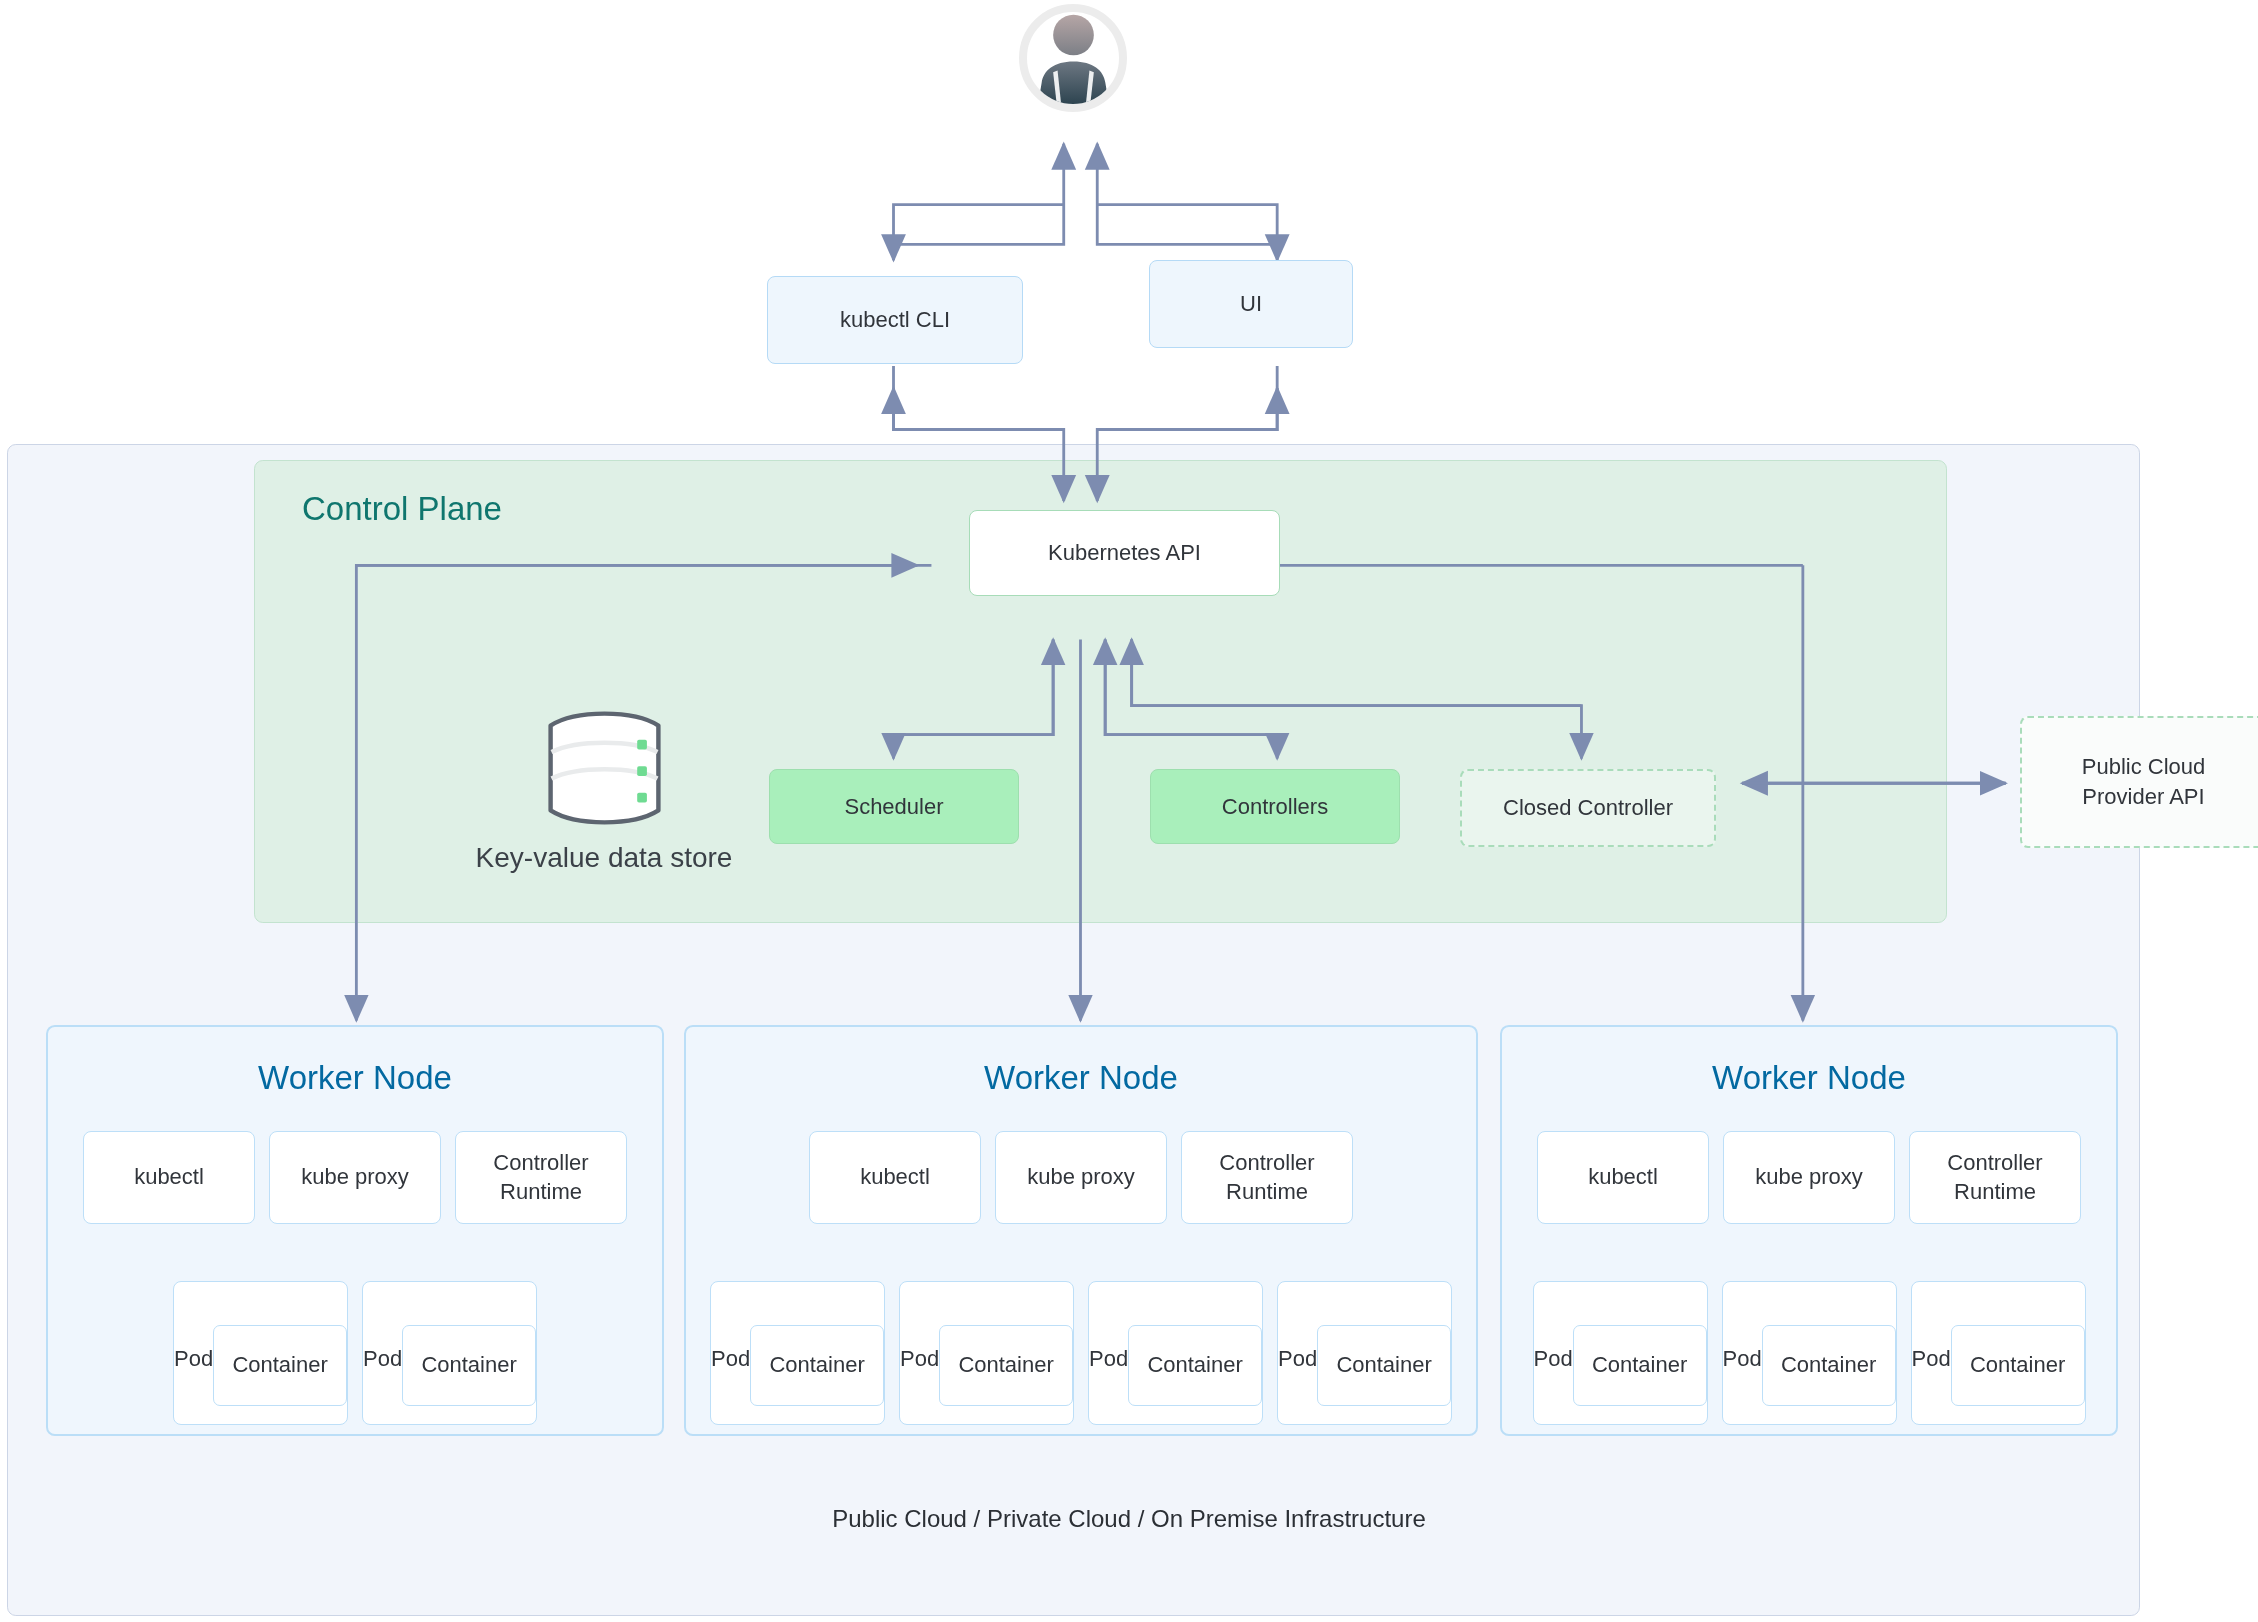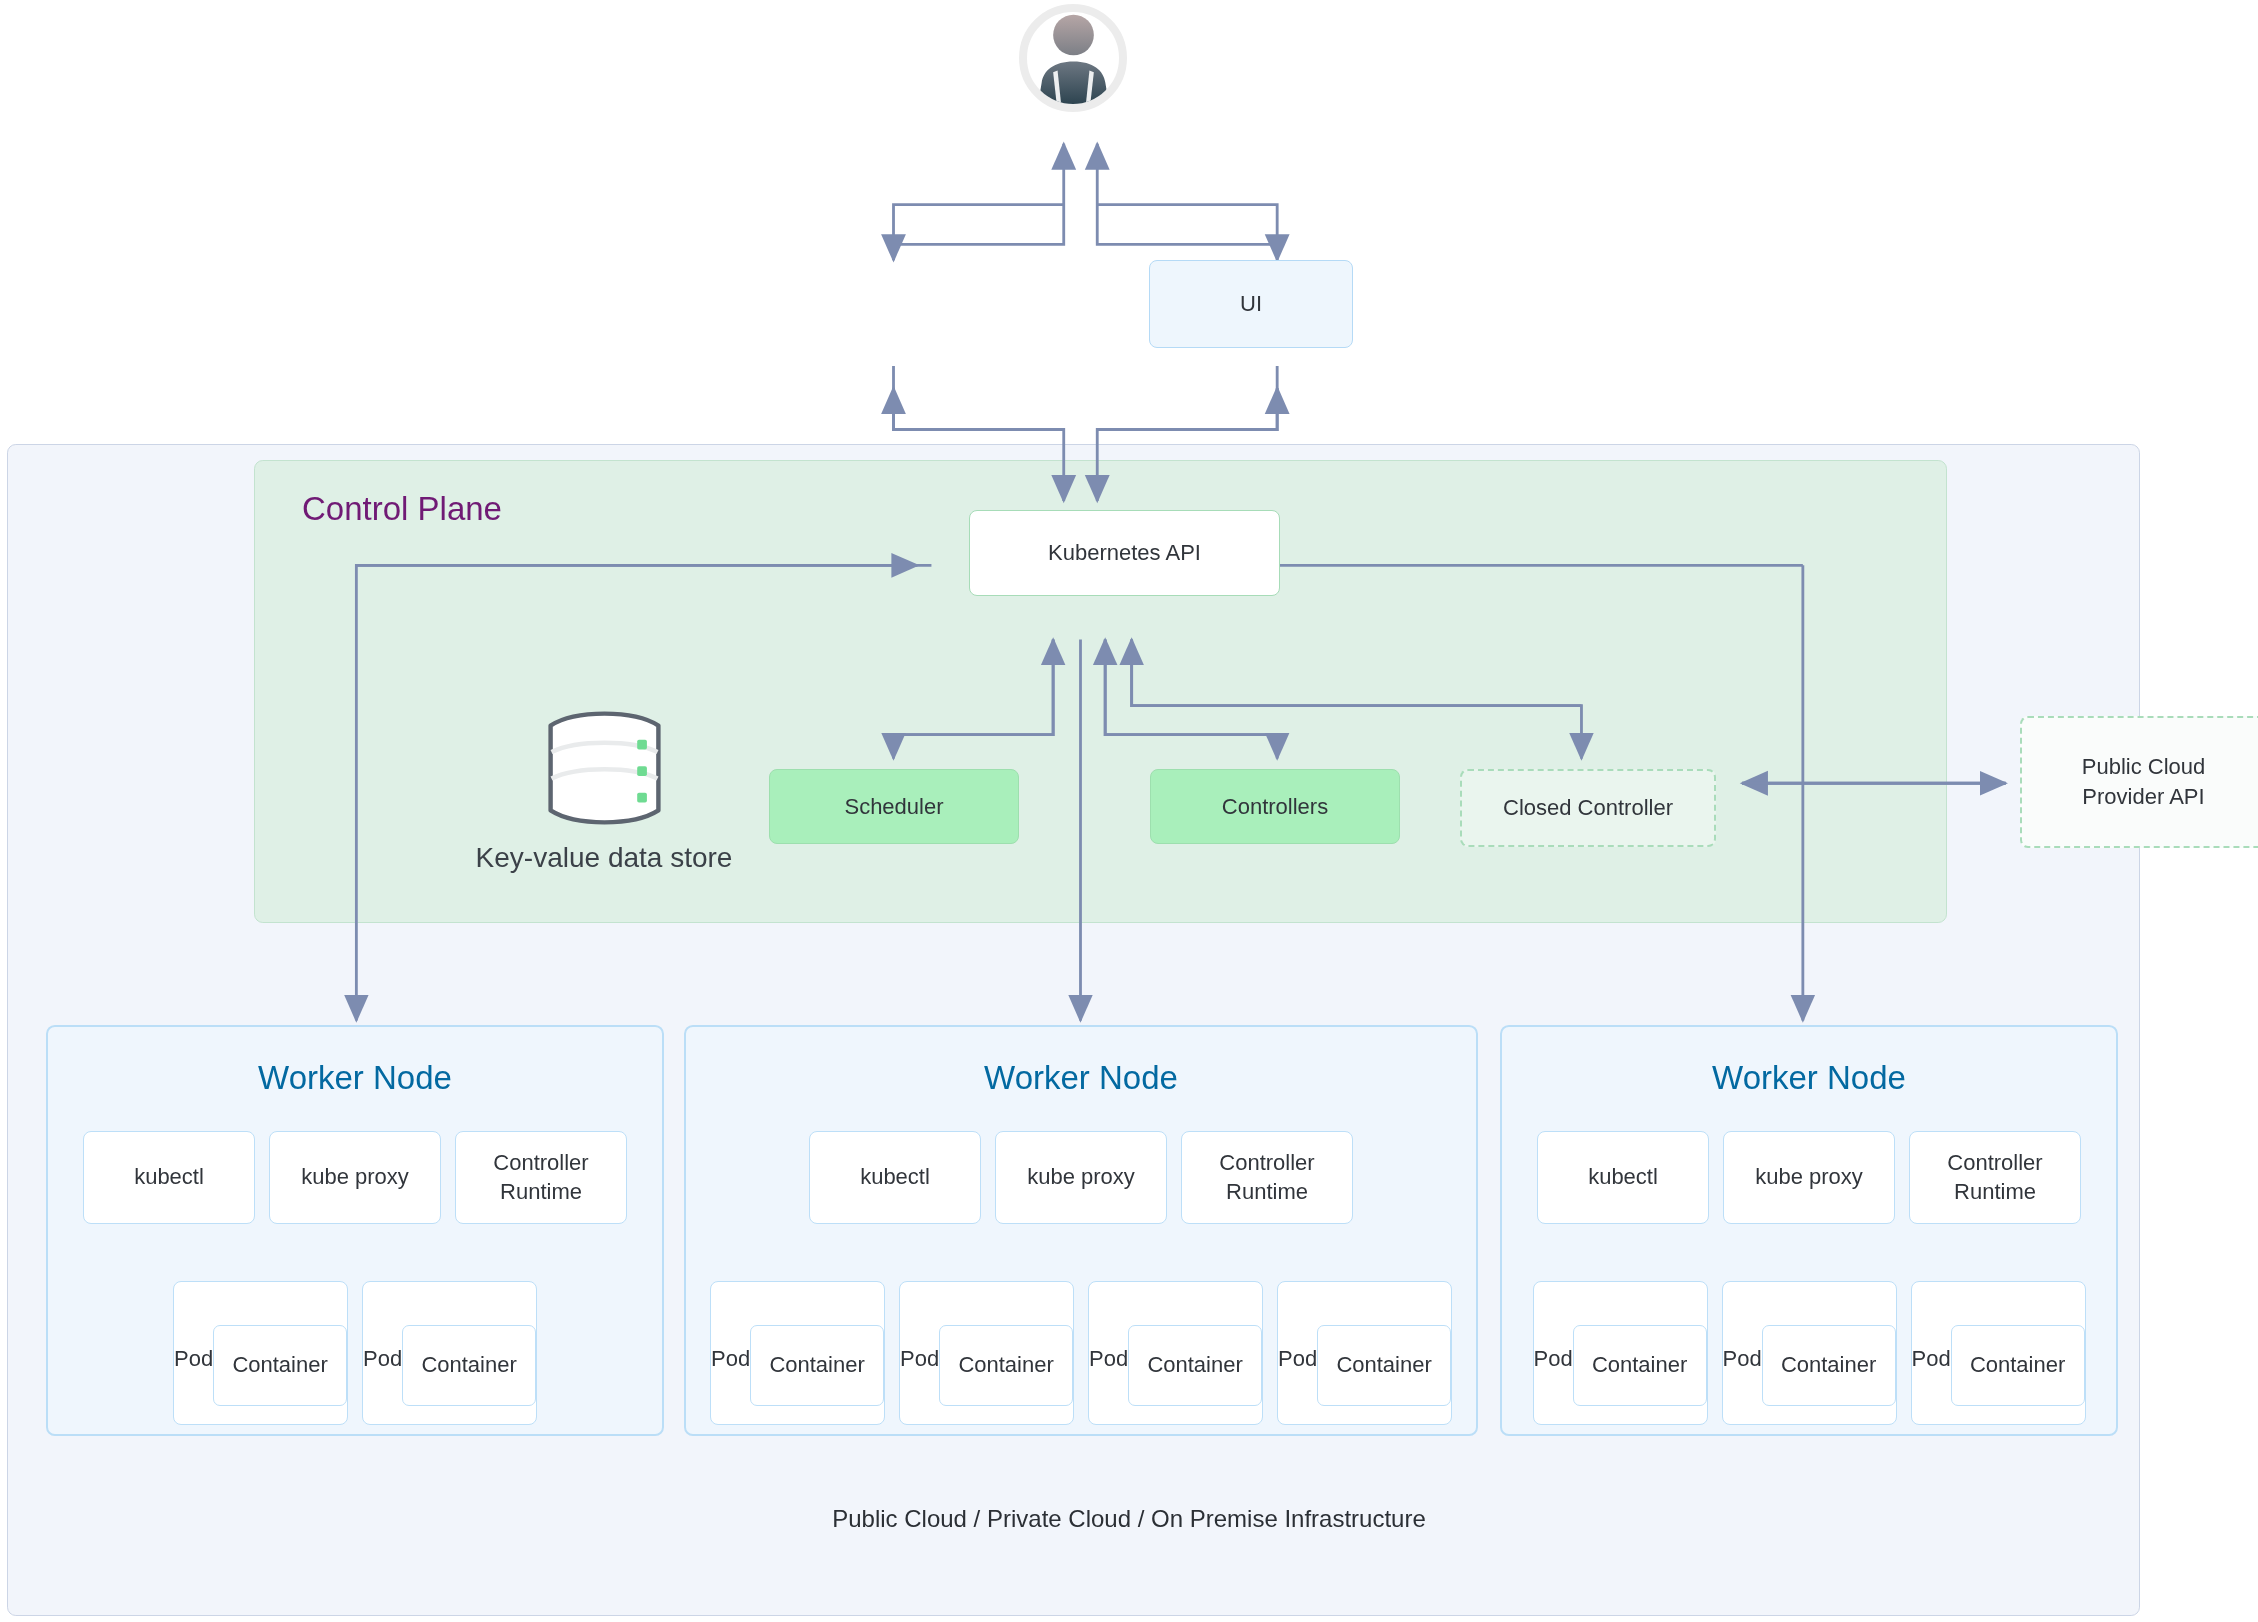--- a/index.html
+++ b/index.html
@@ -98,21 +98,21 @@
     width: 1693px; height: 463px;
     background: #dff0e6;
     border: 1.8px solid #c3e3cf;
     border-radius: 8.8px;
     z-index: 2;
   }
   .cp-title {
     position: absolute;
     left: 302px; top: 490px;
     font-size: 33px;
-    color: #701a75;
+    color: #0f766e;
     z-index: 6;
   }
 
   
   .kv-wrap {
     position: absolute;
     left: 538px; top: 706px;
     width: 132px; height: 176px;
     z-index: 6;
     display: flex; flex-direction: column; align-items: center;
@@ -253,20 +253,23 @@
           <stop offset="100%" stop-color="#2d4450"></stop>
         </linearGradient>
       </defs>
       <circle cx="48" cy="26" r="23" fill="url(#headg)"></circle>
       <path d="M48,56 C26,56 14,66 12,80 L8,104 L88,104 L84,80 C82,66 70,56 48,56 Z" fill="url(#bodyg)"></path>
       <path d="M30,66 L34,104 L29,104 L25,68 Z" fill="#ffffff" opacity="0.9"></path>
       <path d="M66,66 L62,104 L67,104 L71,68 Z" fill="#ffffff" opacity="0.9"></path>
     </svg>
   </div>
 
+  <div class="box client-box" style="left:767px; top:276px; width:256px; height:88px;">
+    <span>kubectl CLI</span>
+  </div>
 
   <div class="box client-box" style="left:1149px; top:260px; width:204px; height:88px;">
     <span>UI</span>
   </div>
 
   <div class="infra"></div>
 
   <div class="control-plane"></div>
   <div class="cp-title">Control Plane</div>
 

